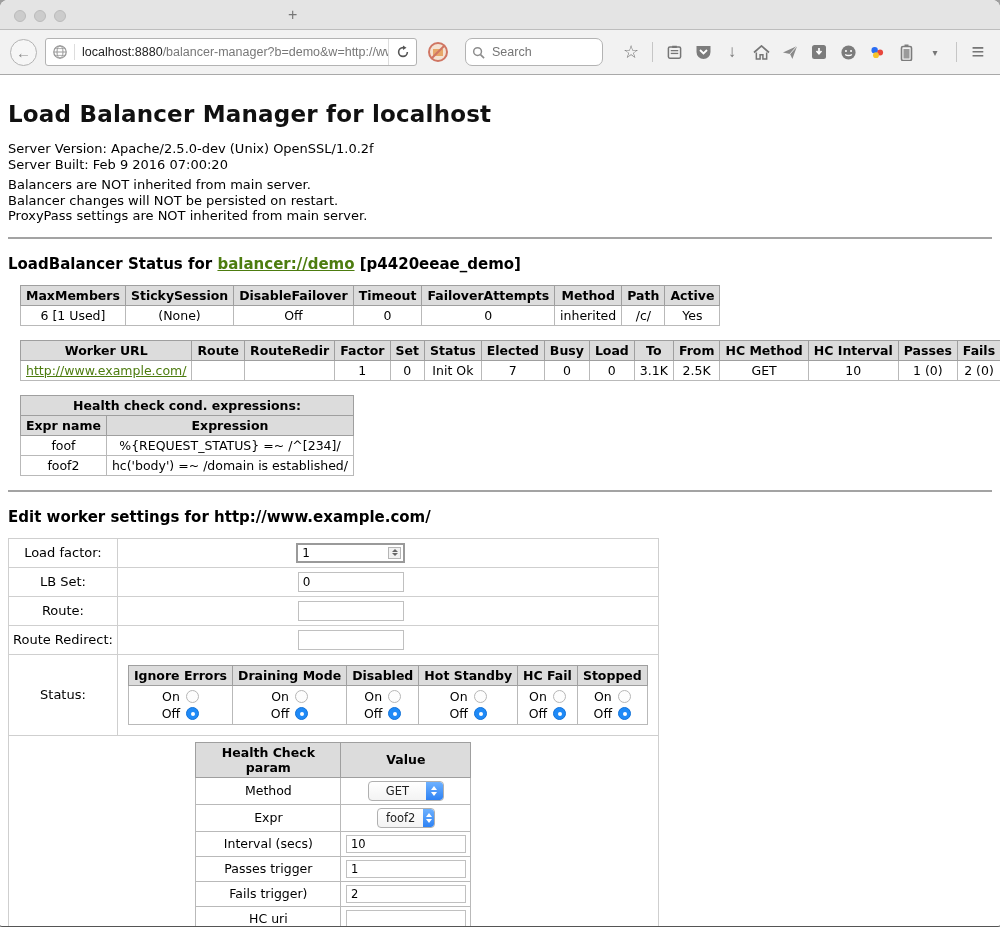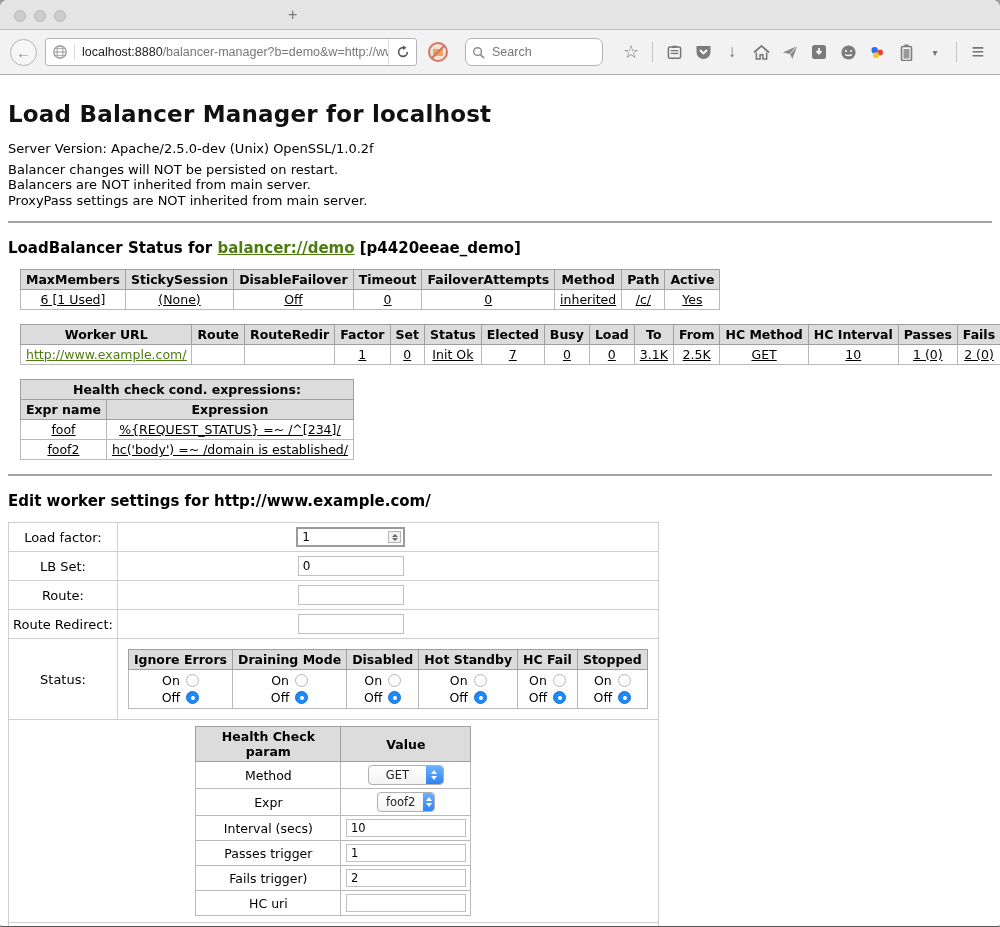--- a/index.html
+++ b/index.html
@@ -46,21 +46,21 @@
   
   .content { padding:2px 8px 0 8px; color:#000; }
   h1.pagetitle { font-size:23px; margin:24px 0 14px 0; color:#111; letter-spacing:0.2px; }
   .info { font-size:13px; line-height:15.5px; }
   .info .warnblock { margin-top:5px; }
   hr.rule { border:none; border-top:2px solid #a3a3a3; margin:13px 0; }
   h3.sect { font-size:15px; margin:16px 0 12px 0; }
   a.plink { color:#4d7c0f; text-decoration:underline; }
   table.grid { border-collapse:collapse; font-size:12.5px; margin:4px 0 14px 12px; }
   table.grid th { background:#dcdcdc; border:1px solid #9f9f9f; padding:2px 5px; font-weight:bold; white-space:nowrap; }
-  table.grid td { border:1px solid #b9b9b9; background:#fff; padding:2px 5px; text-align:center; white-space:nowrap;text-decoration:underline; }
+  table.grid td { border:1px solid #b9b9b9; background:#fff; padding:2px 5px; text-align:center; white-space:nowrap; }
   
   table.form { border-collapse:collapse; width:565px; font-size:13px; margin:10px 0 0 0; }
   table.form > tbody > tr > td { border:1px solid #cfcfcf; padding:4px 4px; }
   td.flabel { width:97px; text-align:center; white-space:nowrap; }
   td.fvalue { text-align:center; padding-right:78px !important; }
   input.txt { width:106px; height:20px; border:1px solid #c0c0c0; font-size:12px; padding:1px 4px;
     font-family:"DejaVu Sans",sans-serif; background:#fff; }
   .numwrap { display:inline-flex; align-items:stretch; border:2px solid #9a9a9a; background:#fff; }
   .numwrap input { width:88px; border:none; outline:none; font-size:12px; padding:1px 4px; font-family:"DejaVu Sans",sans-serif; }
   .spin { width:13px; margin:2px; border:1px solid #b5b5b5; background:#f2f2f2; display:flex; flex-direction:column;
@@ -208,23 +208,24 @@
       <span class="ticon" style="font-size:22px">≡</span>
 
     </div>
   </div>
 
   <div class="content">
     <h1 class="pagetitle">Load Balancer Manager for localhost</h1>
 
     <div class="info">
       <div>Server Version: Apache/2.5.0-dev (Unix) OpenSSL/1.0.2f</div>
+      <div>Server Built: Feb 9 2016 07:00:20</div>
       <div class="warnblock">
+        <div>Balancers are NOT inherited from main server.</div>
         <div>Balancer changes will NOT be persisted on restart.</div>
-        <div>Balancers are NOT inherited from main server.</div>
         <div>ProxyPass settings are NOT inherited from main server.</div>
       </div>
     </div>
 
     <hr class="rule">
 
     <h3 class="sect"><span>LoadBalancer Status for </span><a class="plink" href="#">balancer://demo</a><span> [p4420eeae_demo]</span></h3>
 
     <table class="grid">
       <tbody>

